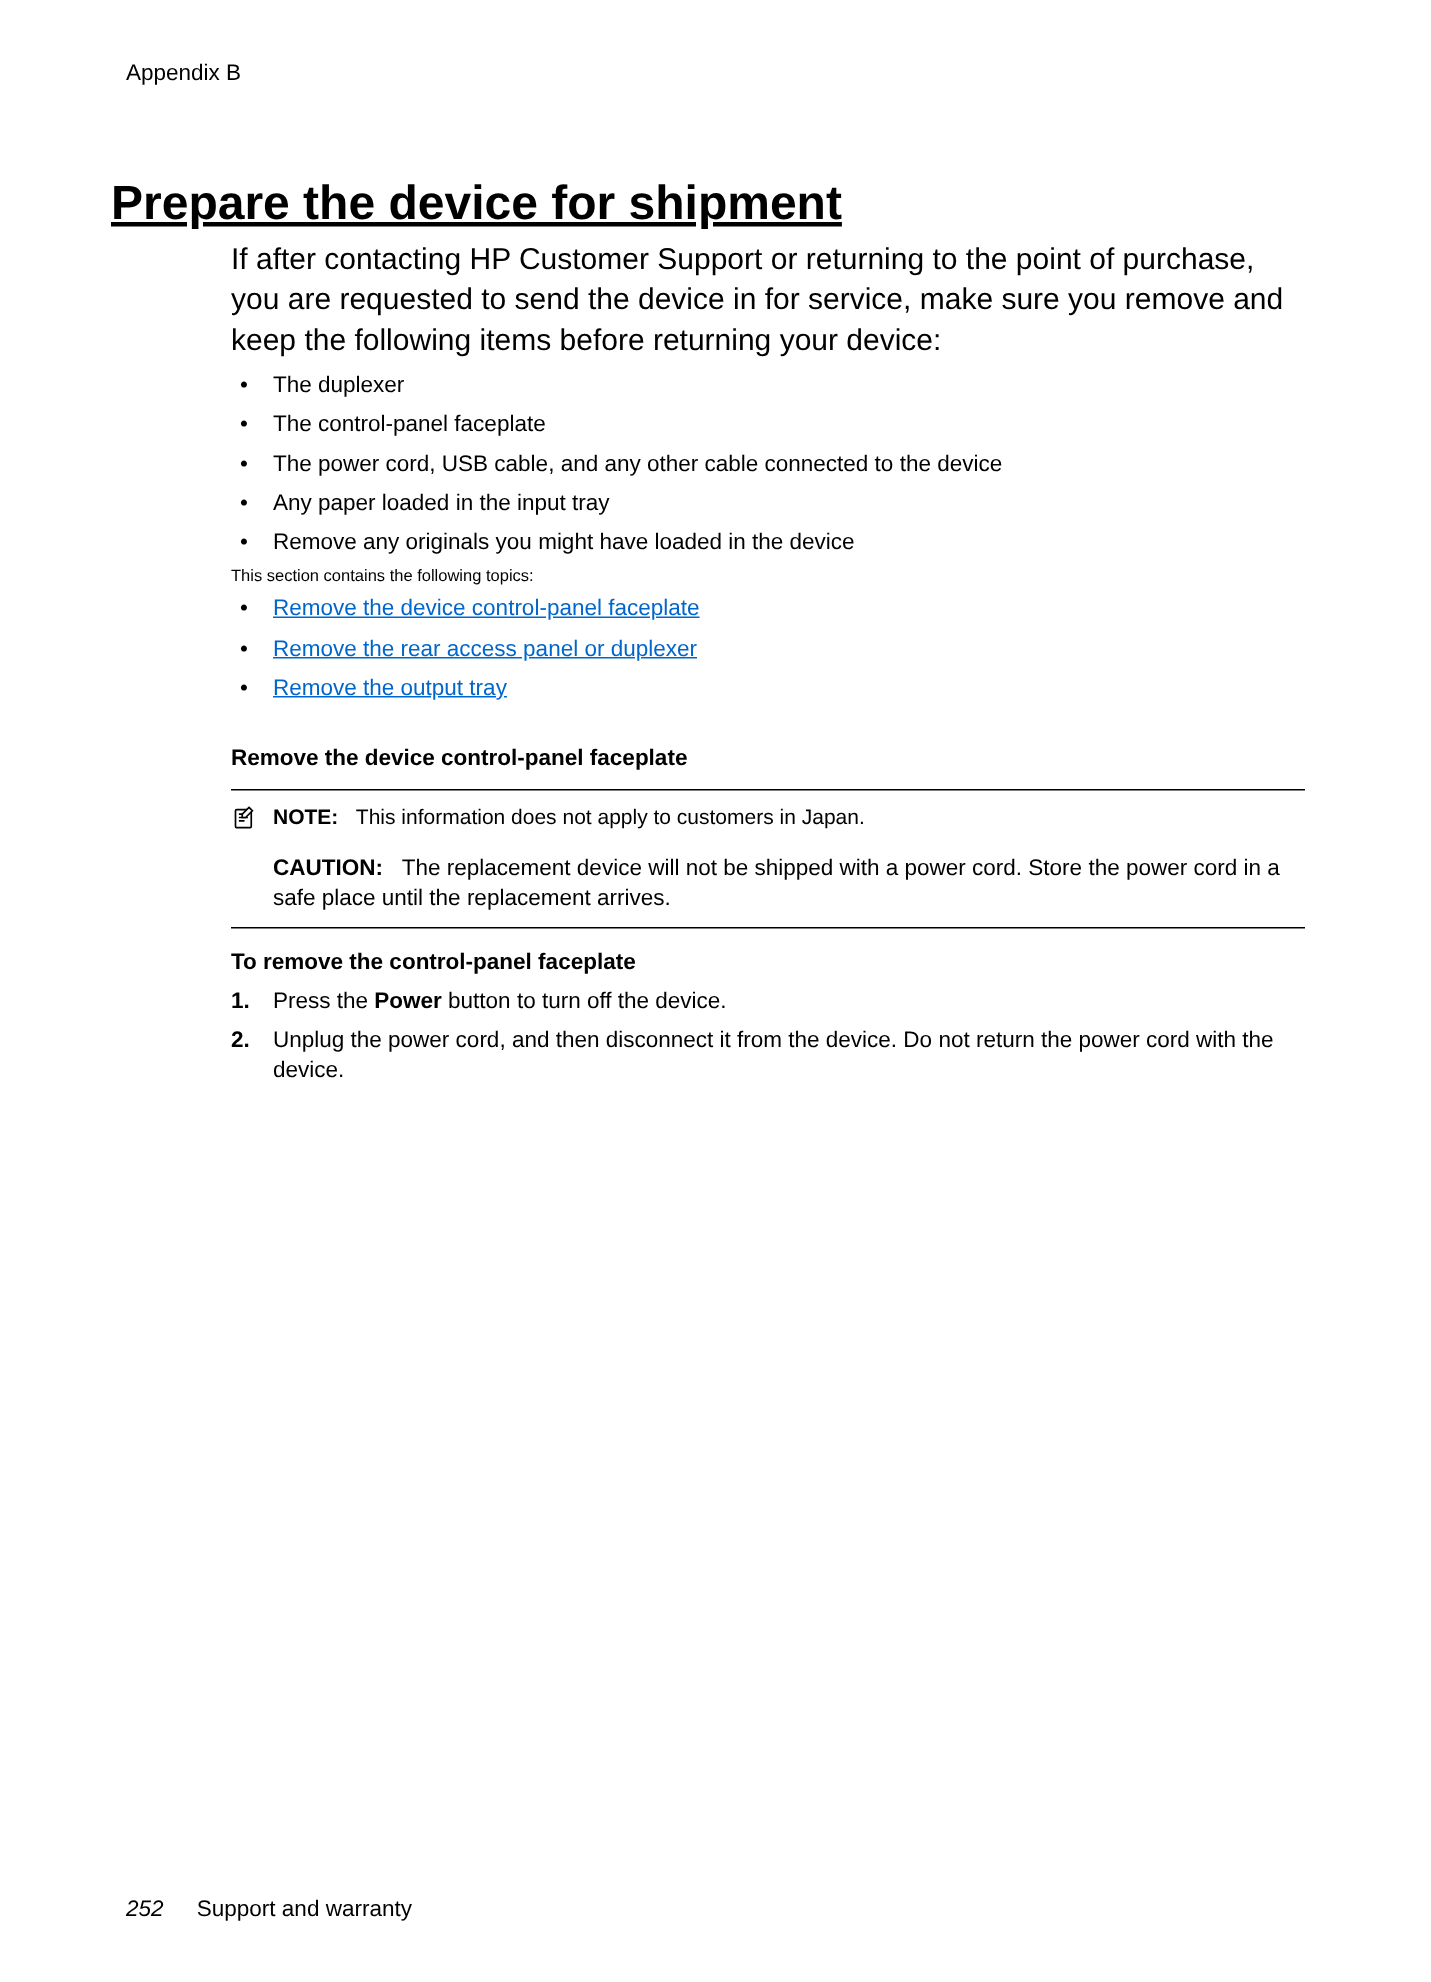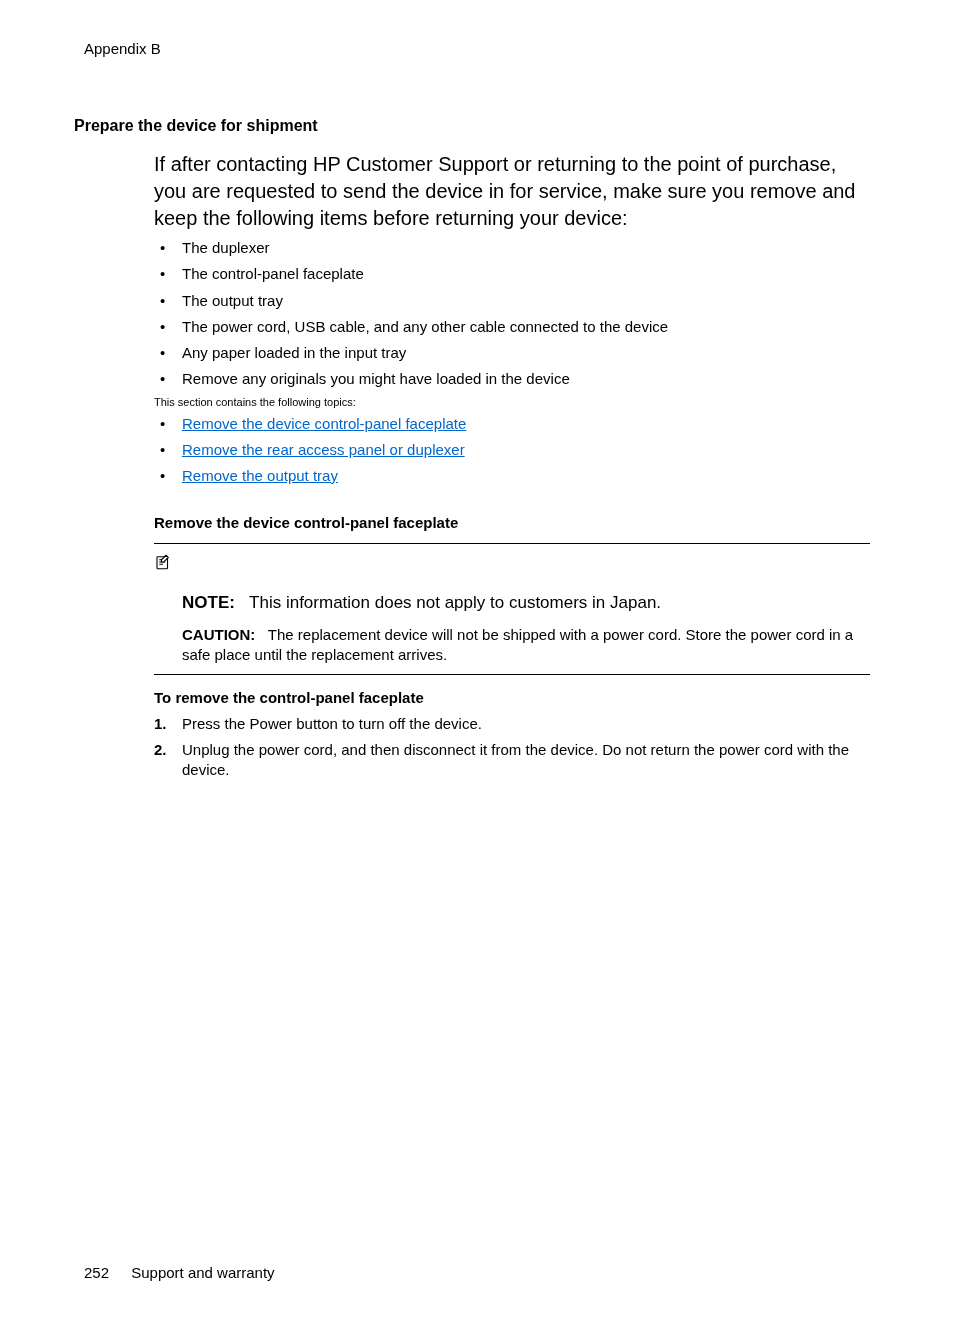--- a/index.html
+++ b/index.html
@@ -16,24 +16,25 @@
       position: relative;
     }
     .page {
       padding: 40px 84px 40px 84px;
     }
     .header-text {
       font-size: 15px;
       margin-bottom: 60px;
     }
     .main-heading {
-      font-size: 16px;
-      font-weight: bold;
-      margin-bottom: 16px;
+      font-size: 32px;
+      font-weight: bold;
+      margin-bottom: 6px;
       margin-left: -10px;
+      text-decoration: underline;
     }
     .intro-para {
       font-size: 20px;
       line-height: 1.35;
       margin-left: 70px;
       margin-bottom: 6px;
     }
     .bullet-list {
       list-style: none;
       margin-left: 70px;
@@ -100,24 +101,23 @@
     .callout-row:last-child {
       margin-bottom: 0;
     }
     .callout-icon {
       width: 20px;
       flex-shrink: 0;
       margin-right: 8px;
       margin-top: 1px;
     }
     .callout-text {
-      font-size: 17px;
+      font-size: 14px;
       line-height: 1.35;
       flex: 1;
-      margin-top: 40px;
     }
     .callout-label {
       font-weight: bold;
     }
     .callout-no-icon {
       margin-left: 28px;
       font-size: 15px;
       line-height: 1.35;
       margin-top: 10px;
     }
@@ -146,40 +146,40 @@
       font-weight: bold;
     }
     .footer {
       position: absolute;
       bottom: 40px;
       left: 84px;
       font-size: 15px;
     }
     .footer-page {
       margin-right: 18px;
+      font-style: italic;
     }
     .bold {
-      font-weight: normal;
+      font-weight: bold;
       text-align: center;
     }
   </style>
 </head>
 <body>
 
 <div class="page">
   <div class="header-text">Appendix B</div>
 
   <h1 class="main-heading">Prepare the device for shipment</h1>
 
   <p class="intro-para">If after contacting HP Customer Support or returning to the point of purchase, you are requested to send the device in for service, make sure you remove and keep the following items before returning your device:</p>
 
   <ul class="bullet-list">
     <li>The duplexer</li>
     <li>The control-panel faceplate</li>
-    <li>The output tray</li>
     <li>The power cord, USB cable, and any other cable connected to the device</li>
     <li>Any paper loaded in the input tray</li>
     <li>Remove any originals you might have loaded in the device</li>
   </ul>
 
   <p class="section-topics">This section contains the following topics:</p>
 
   <ul class="link-list">
     <li><span class="link">Remove the device control-panel faceplate</span></li>
     <li><span class="link">Remove the rear access panel or duplexer</span></li>

